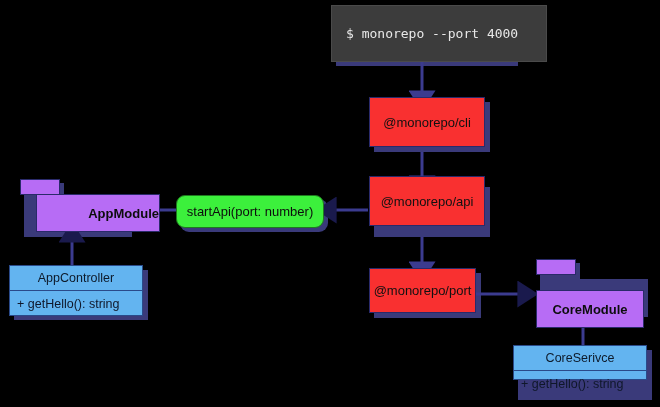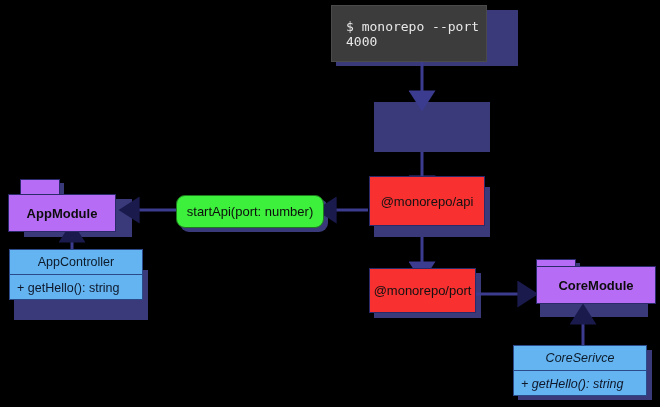--- a/index.html
+++ b/index.html
@@ -161,60 +161,63 @@
     <path d="M72,265 L72,236" stroke="#3b3b8f" stroke-width="3" fill="none" marker-end="url(#arrow-up)"></path>
 
     <path d="M422,237 L422,268" stroke="#3b3b8f" stroke-width="3" fill="none" marker-end="url(#arrow-down)"></path>
 
     <path d="M476,294 L524,294" stroke="#3b3b8f" stroke-width="3" fill="none" marker-end="url(#arrow-right)"></path>
 
     <path d="M583,345 L583,318" stroke="#3b3b8f" stroke-width="3" fill="none" marker-end="url(#arrow-up)"></path>
   </svg>
 
   <div class="shadow" style="left:336px; top:10px; width:182px; height:56px;"></div>
-  <div class="node terminal" style="left:331px; top:5px; width:156px; height:57px;">
+  <div class="node terminal" style="left:331px; top:5px; width:216px; height:57px;">
     <span>$ monorepo --port 4000</span>
   </div>
 
   <div class="shadow" style="left:374px; top:102px; width:116px; height:50px;"></div>
+  <div class="node redbox" style="left:369px; top:97px; width:116px; height:50px;">
+    <span>@monorepo/cli</span>
+  </div>
 
   <div class="shadow" style="left:374px; top:187px; width:116px; height:50px;"></div>
   <div class="node redbox" style="left:369px; top:176px; width:116px; height:50px;">
     <span>@monorepo/api</span>
   </div>
 
   <div class="shadow" style="left:374px; top:273px; width:107px; height:45px;"></div>
   <div class="node redbox" style="left:369px; top:268px; width:107px; height:45px;">
     <span>@monorepo/port</span>
   </div>
 
   <div class="shadow greenshadow" style="left:180px; top:199px; width:148px; height:33px;"></div>
   <div class="node greenbox" style="left:176px; top:195px; width:148px; height:33px;">
     <span>startApi(port: number)</span>
   </div>
 
   <div class="shadow" style="left:24px; top:183px; width:40px; height:16px;"></div>
   <div class="pkg-tab" style="left:20px; top:179px; width:40px; height:16px;"></div>
   <div class="shadow" style="left:24px; top:199px; width:108px; height:38px;"></div>
-  <div class="pkg-body" style="left:8px; top:194px; width:108px; height:38px;">
+  <div class="pkg-body" style="left:36px; top:194px; width:124px; height:38px;justify-content:flex-end;">
     <span>AppModule</span>
   </div>
 
   <div class="shadow" style="left:14px; top:270px; width:134px; height:50px;"></div>
-  <div class="cls" style="left:9px; top:249px; width:134px; height:51px;">
+  <div class="cls" style="left:9px; top:265px; width:134px; height:51px;">
     <div class="cls-title">AppController</div>
     <div class="cls-member">+ getHello(): string</div>
   </div>
 
   <div class="shadow" style="left:540px; top:263px; width:40px; height:16px;"></div>
   <div class="pkg-tab" style="left:536px; top:259px; width:40px; height:16px;"></div>
   <div class="shadow" style="left:540px; top:279px; width:108px; height:38px;"></div>
-  <div class="pkg-body" style="left:536px; top:266px; width:120px; height:38px;">
+  <div class="pkg-body" style="left:536px; top:290px; width:108px; height:38px;">
     <span>CoreModule</span>
   </div>
 
   <div class="shadow" style="left:518px; top:350px; width:134px; height:50px;"></div>
-  <div class="cls" style="left:513px; top:345px; width:134px; height:51px;font-style:italic;">
+  <div class="cls" style="left:513px; top:345px; width:134px; height:35px;">
     <div class="cls-title">CoreSerivce</div>
     <div class="cls-member">+ getHello(): string</div>
   </div>
 
 </div>
 
 </body></html>

